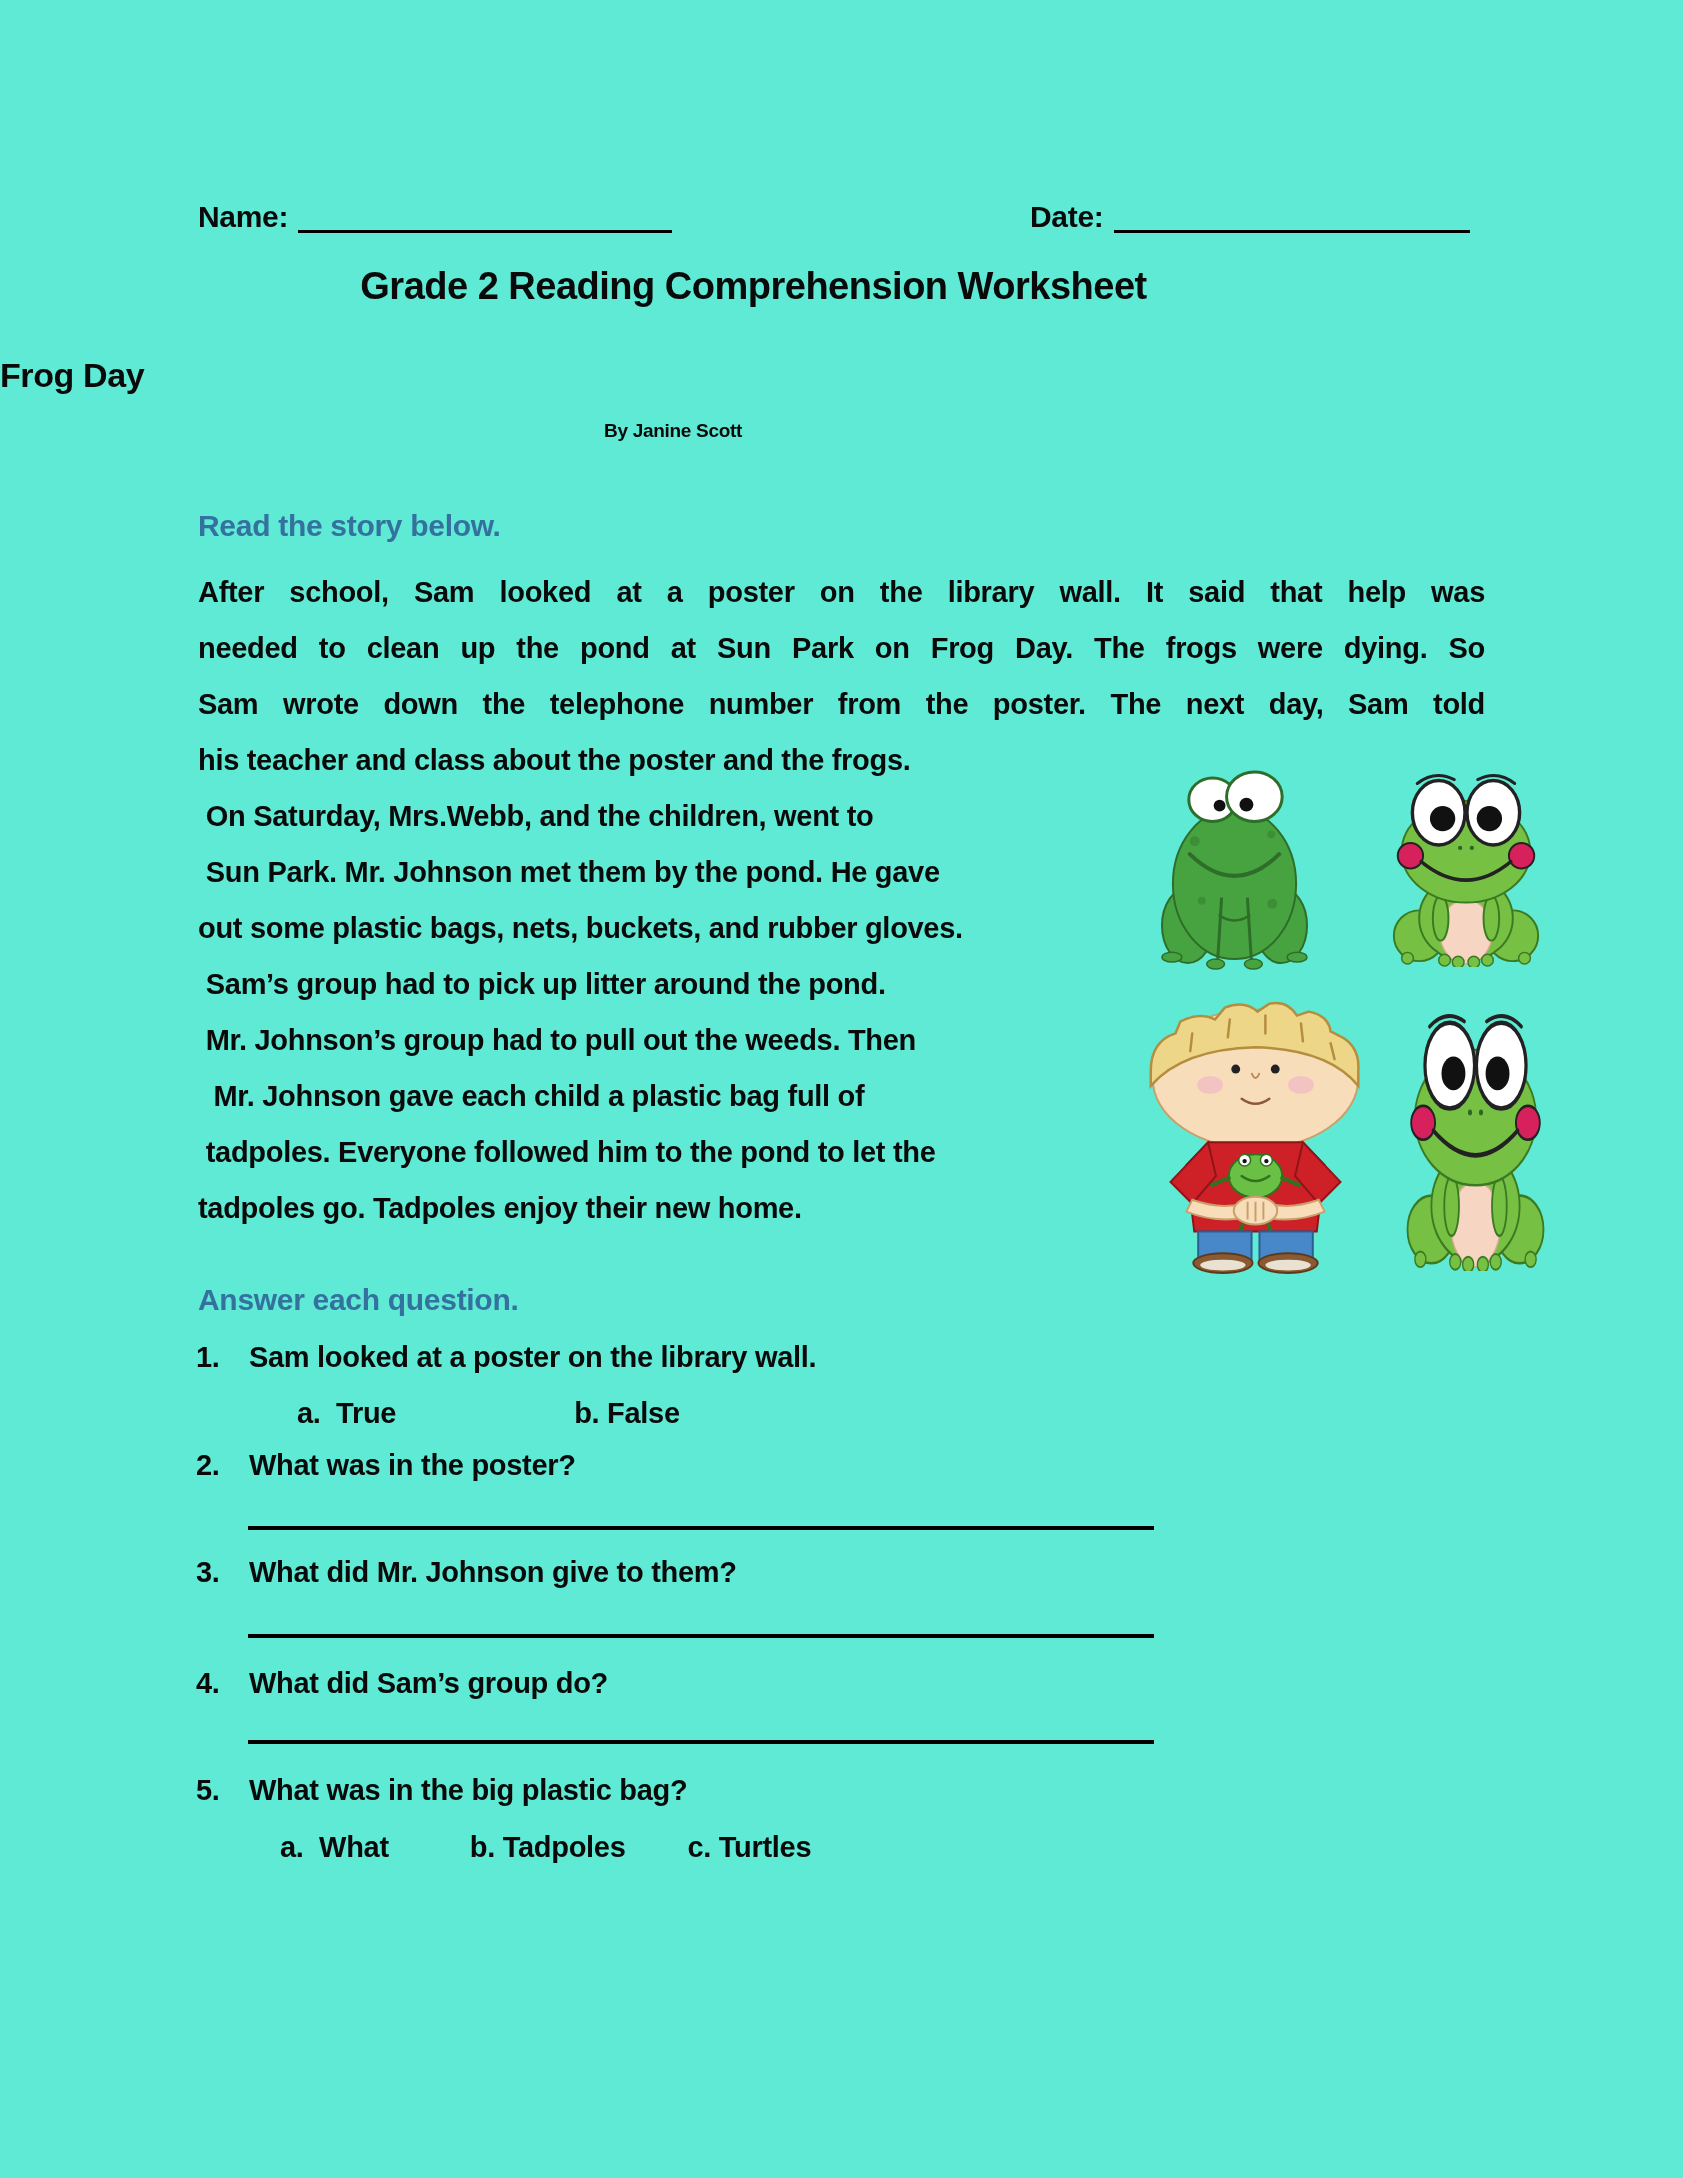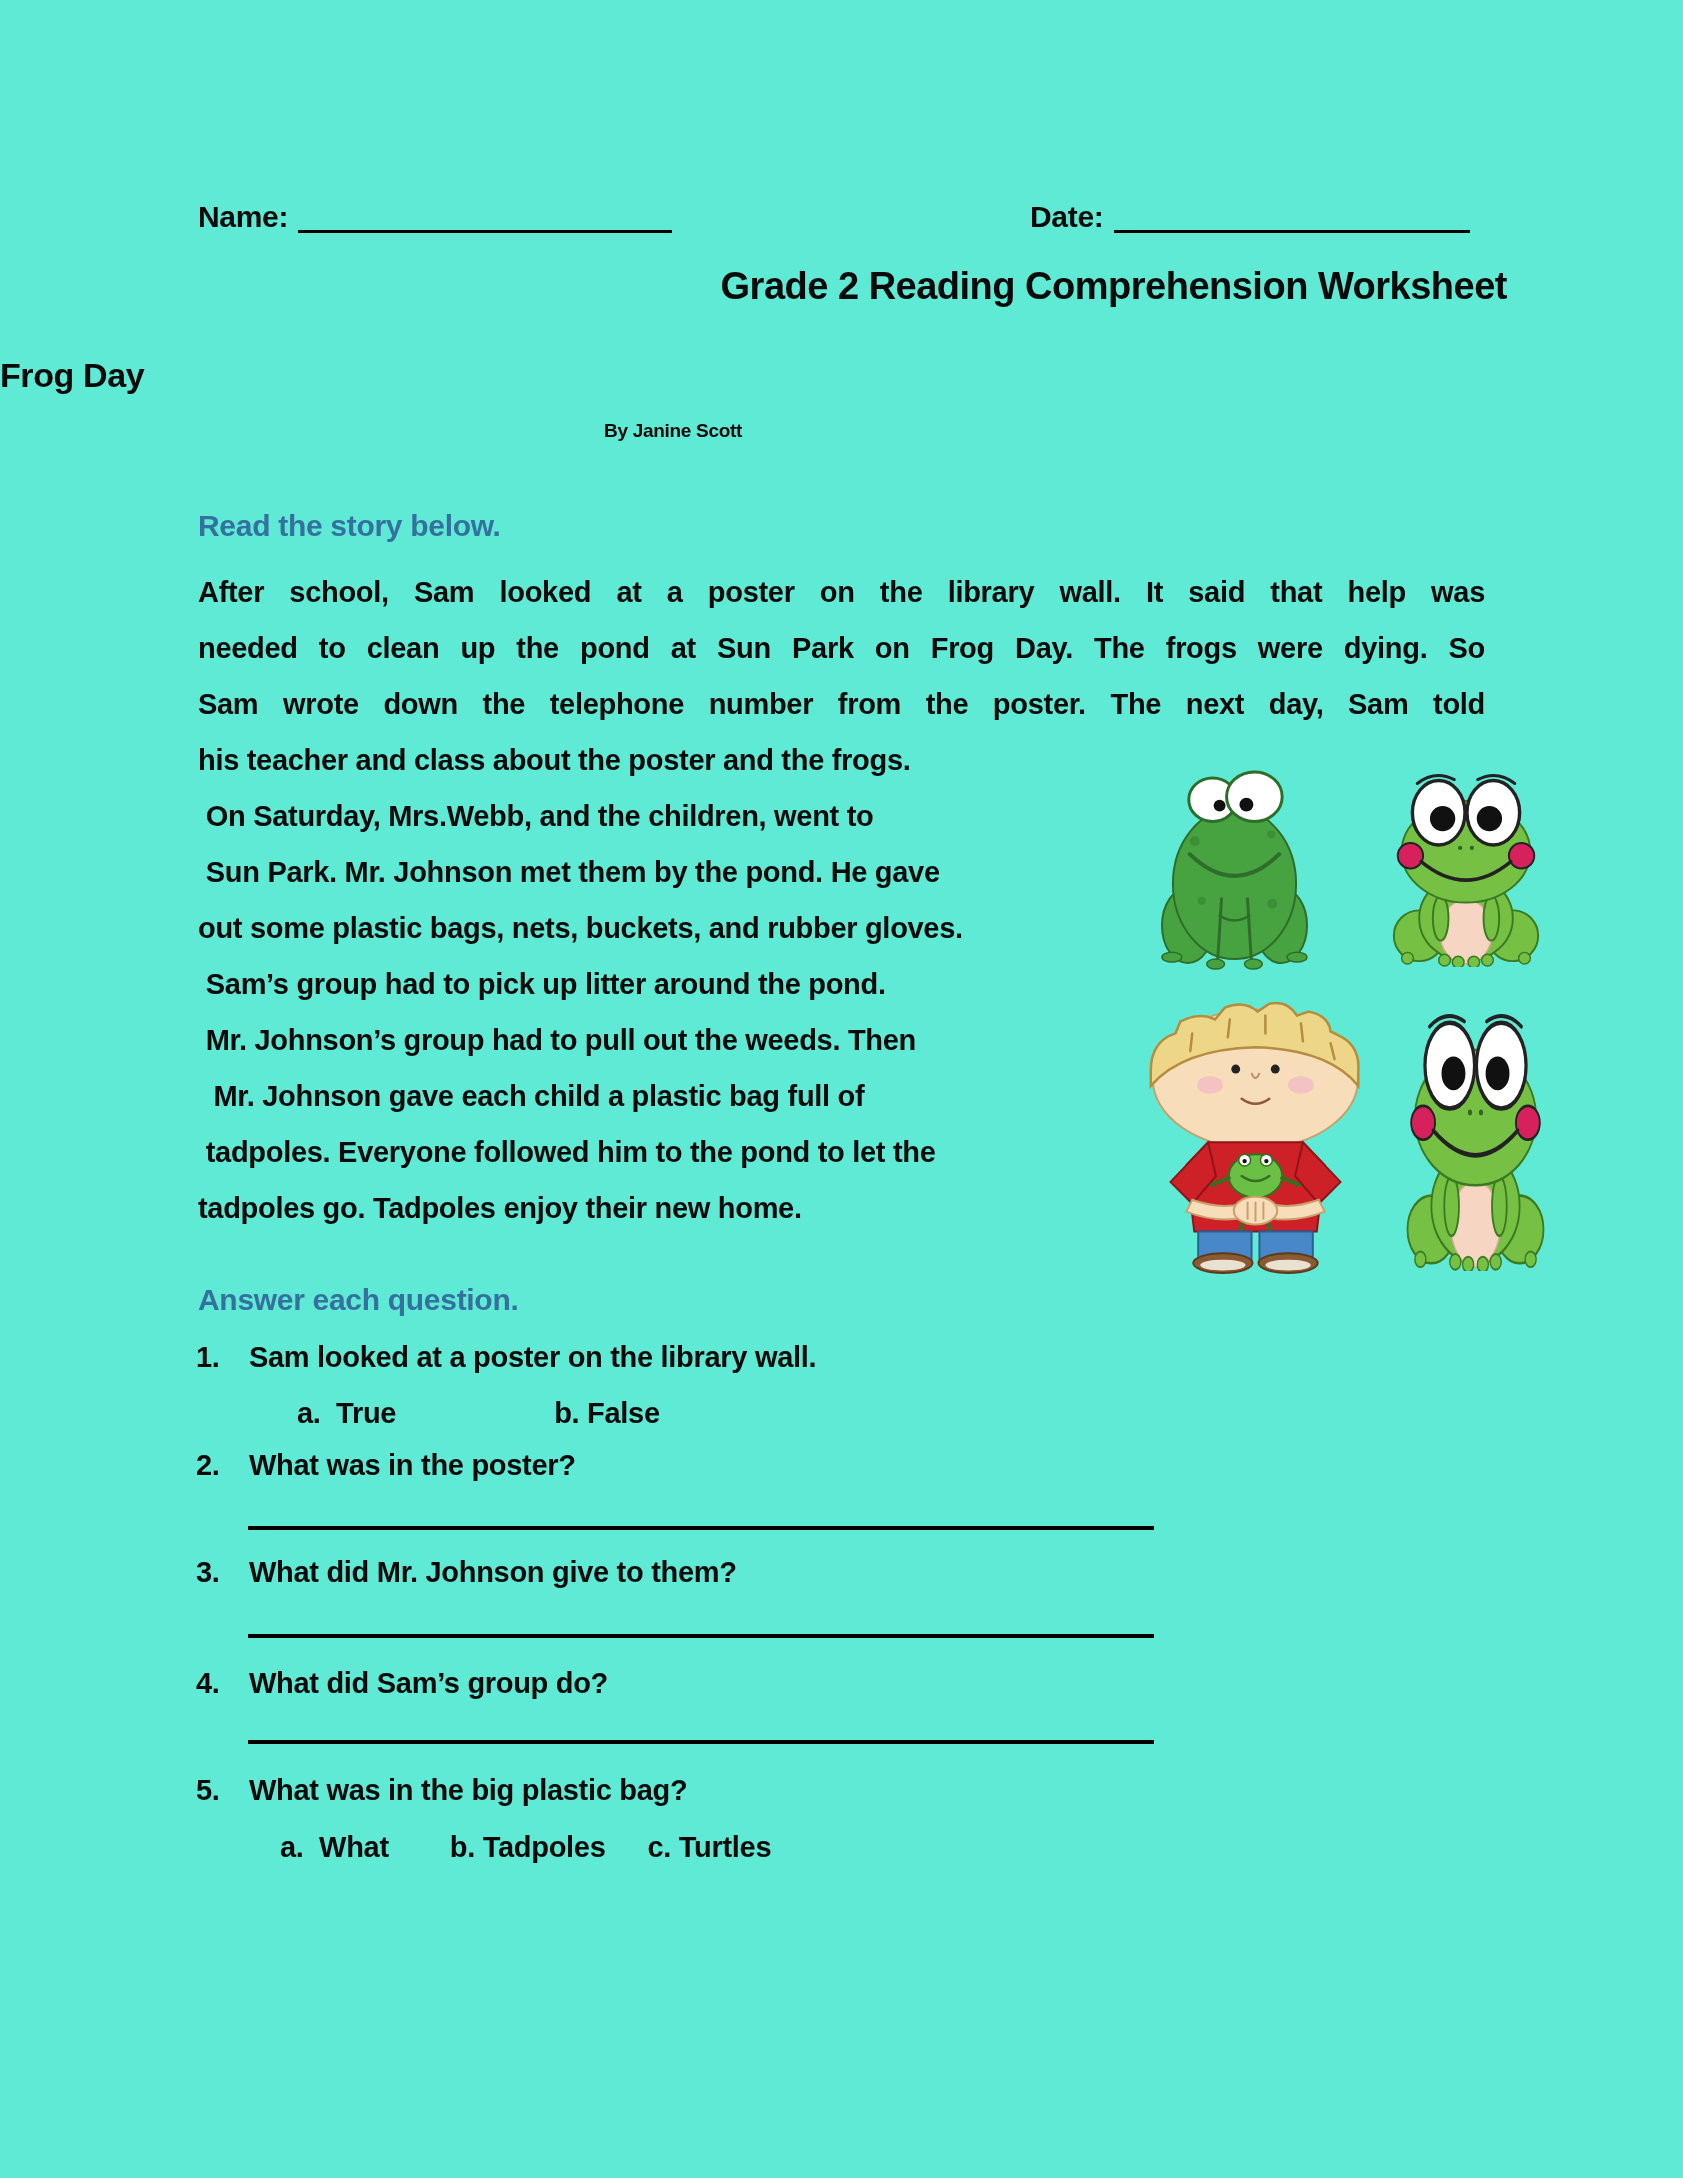--- a/index.html
+++ b/index.html
@@ -10,33 +10,33 @@
     font-family:"Liberation Sans", sans-serif;
     font-weight:bold;
     color:#0a0a0a;
     overflow:hidden;
   }
   .abs{position:absolute;}
   
   .hdr-field{font-size:30px; letter-spacing:-0.3px; white-space:nowrap;}
   .blank-inline{display:inline-block;height:34px;border-bottom:3px solid #000;vertical-align:-6px;margin-left:10px;}
   
-  .title{left:0;top:265px;width:1507px;text-align:right;font-size:38px;letter-spacing:-0.5px;}
+  .title{left:0;top:265px;width:1507px;text-align:center;font-size:38px;letter-spacing:-0.5px;}
   .story-title{left:0;top:356px;width:1683px;font-size:34px;letter-spacing:-0.4px;}
   .byline{left:0;top:420px;width:1346px;text-align:center;font-size:19px;letter-spacing:-0.3px;}
   .section-heading{font-size:30px;letter-spacing:-0.3px;color:#35719F;}
   
   .story{left:198px;top:564px;width:1287px;font-size:29px;letter-spacing:-0.3px;}
   .story .line{height:56px;line-height:56px;}
   .story .just{text-align:justify;text-align-last:justify;}
   .story .plain{white-space:pre;}
   
   .qrow{left:196px;display:flex;font-size:29px;letter-spacing:-0.3px;line-height:44px;}
   .qnum{width:53px;flex:0 0 53px;}
-  .opts{display:flex;font-size:29px;letter-spacing:-0.3px;line-height:44px;white-space:pre;}
+  .opts{display:flex;font-size:29px;letter-spacing:-0.3px;line-height:44px;white-space:pre;gap:20px;}
   .answer-blank{left:248px;width:906px;height:0;border-top:4px solid #000;}
   .gap160{margin-right:158px;}
   .gap62{margin-right:61px;}
   .gap42{margin-right:42px;}
   
   .clip{position:absolute;}
   .clip svg{display:block;width:100%;height:100%;}
 </style>
 </head>
 <body>

